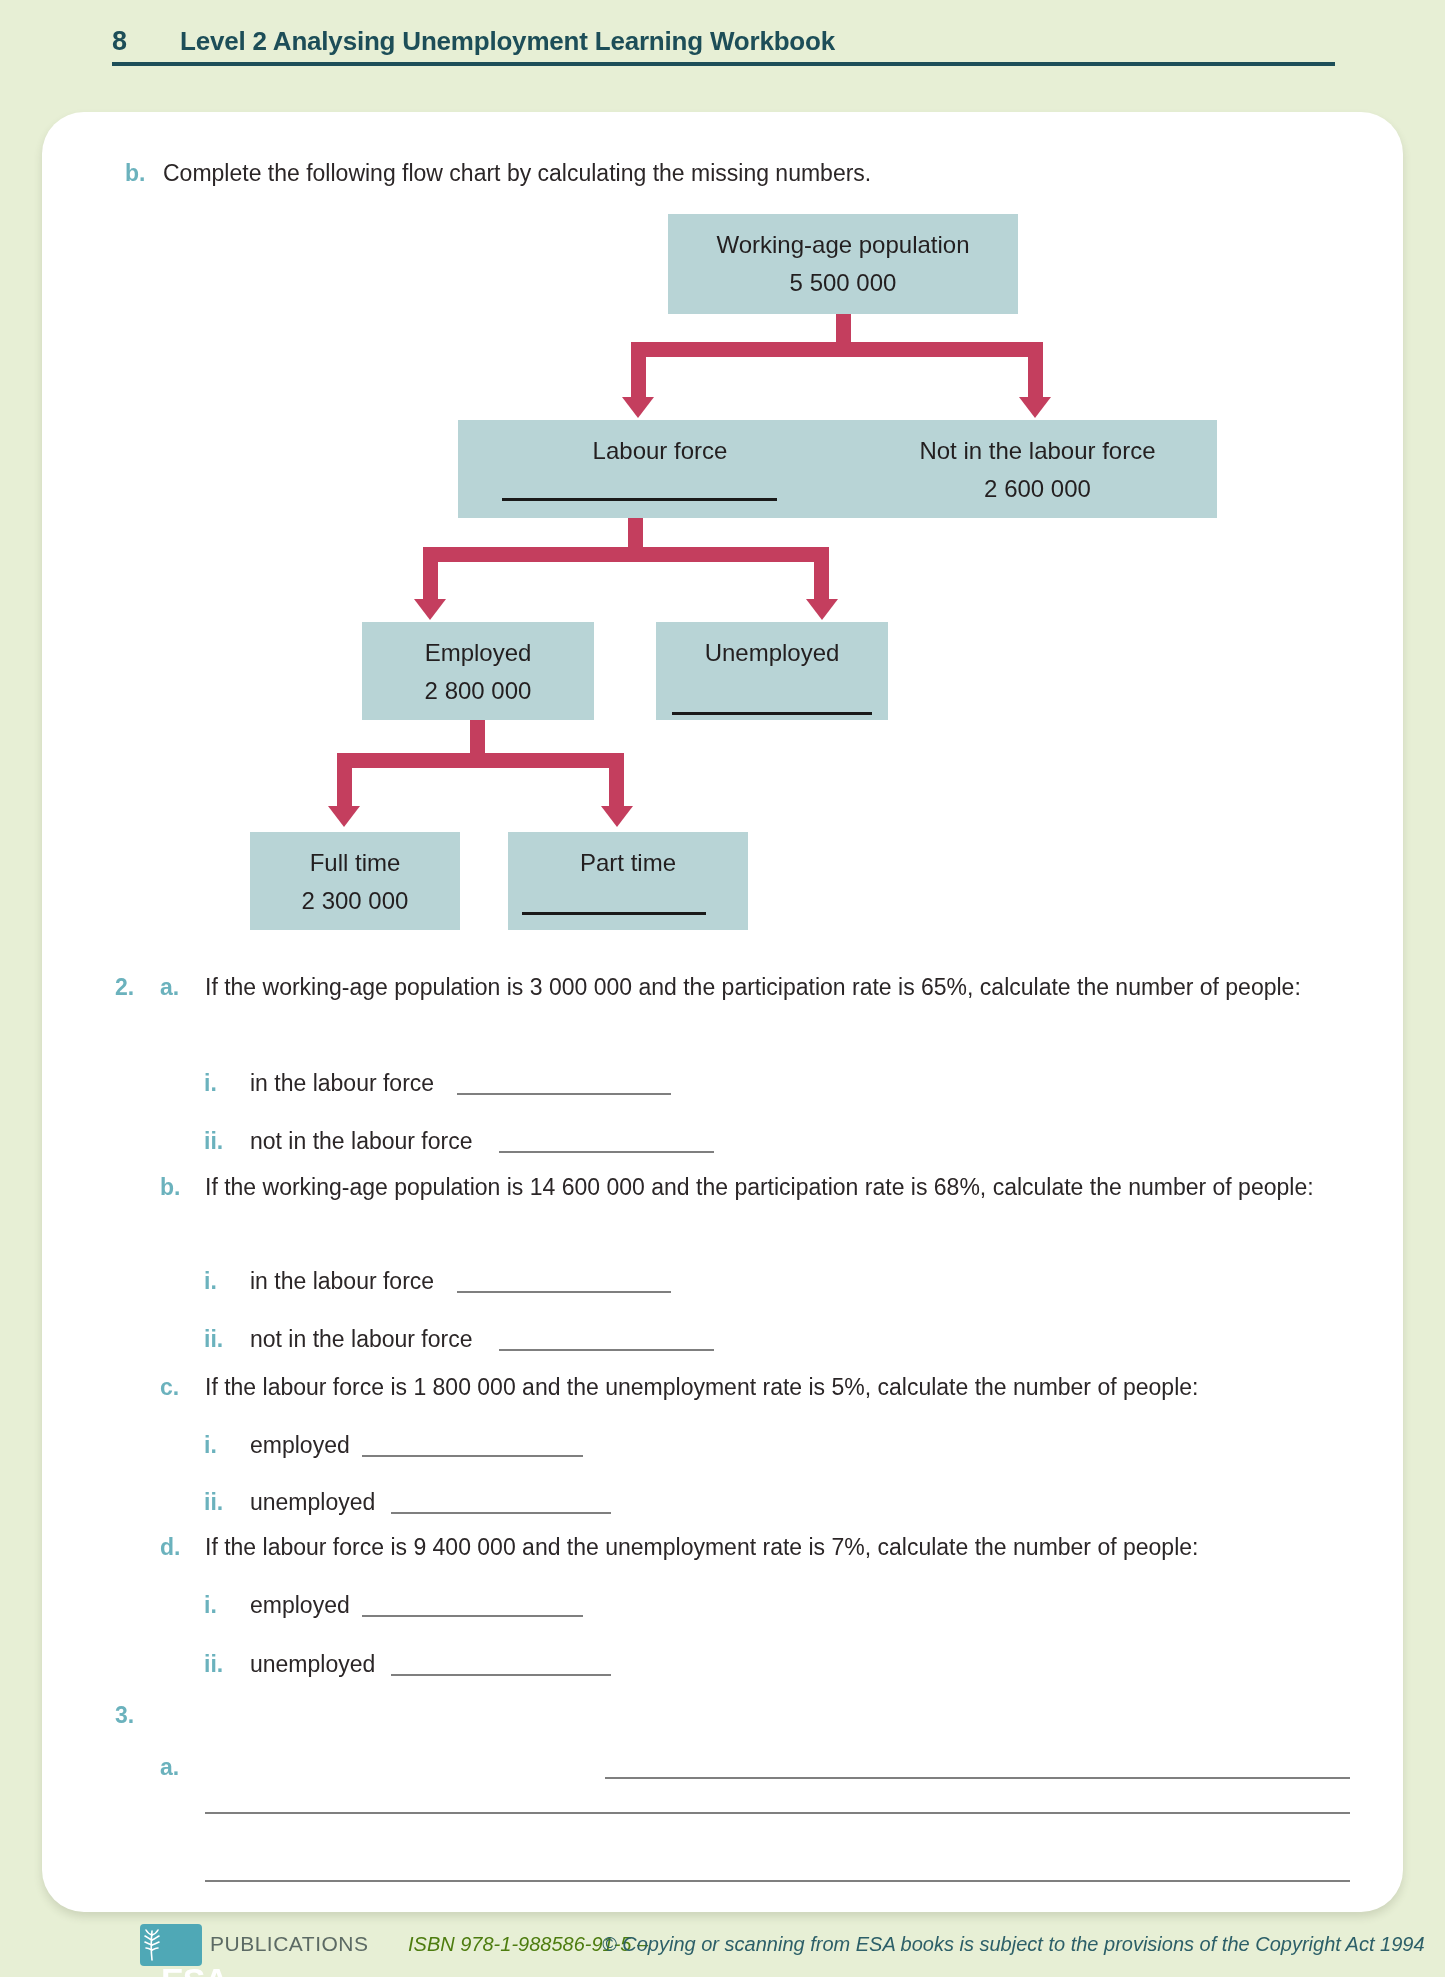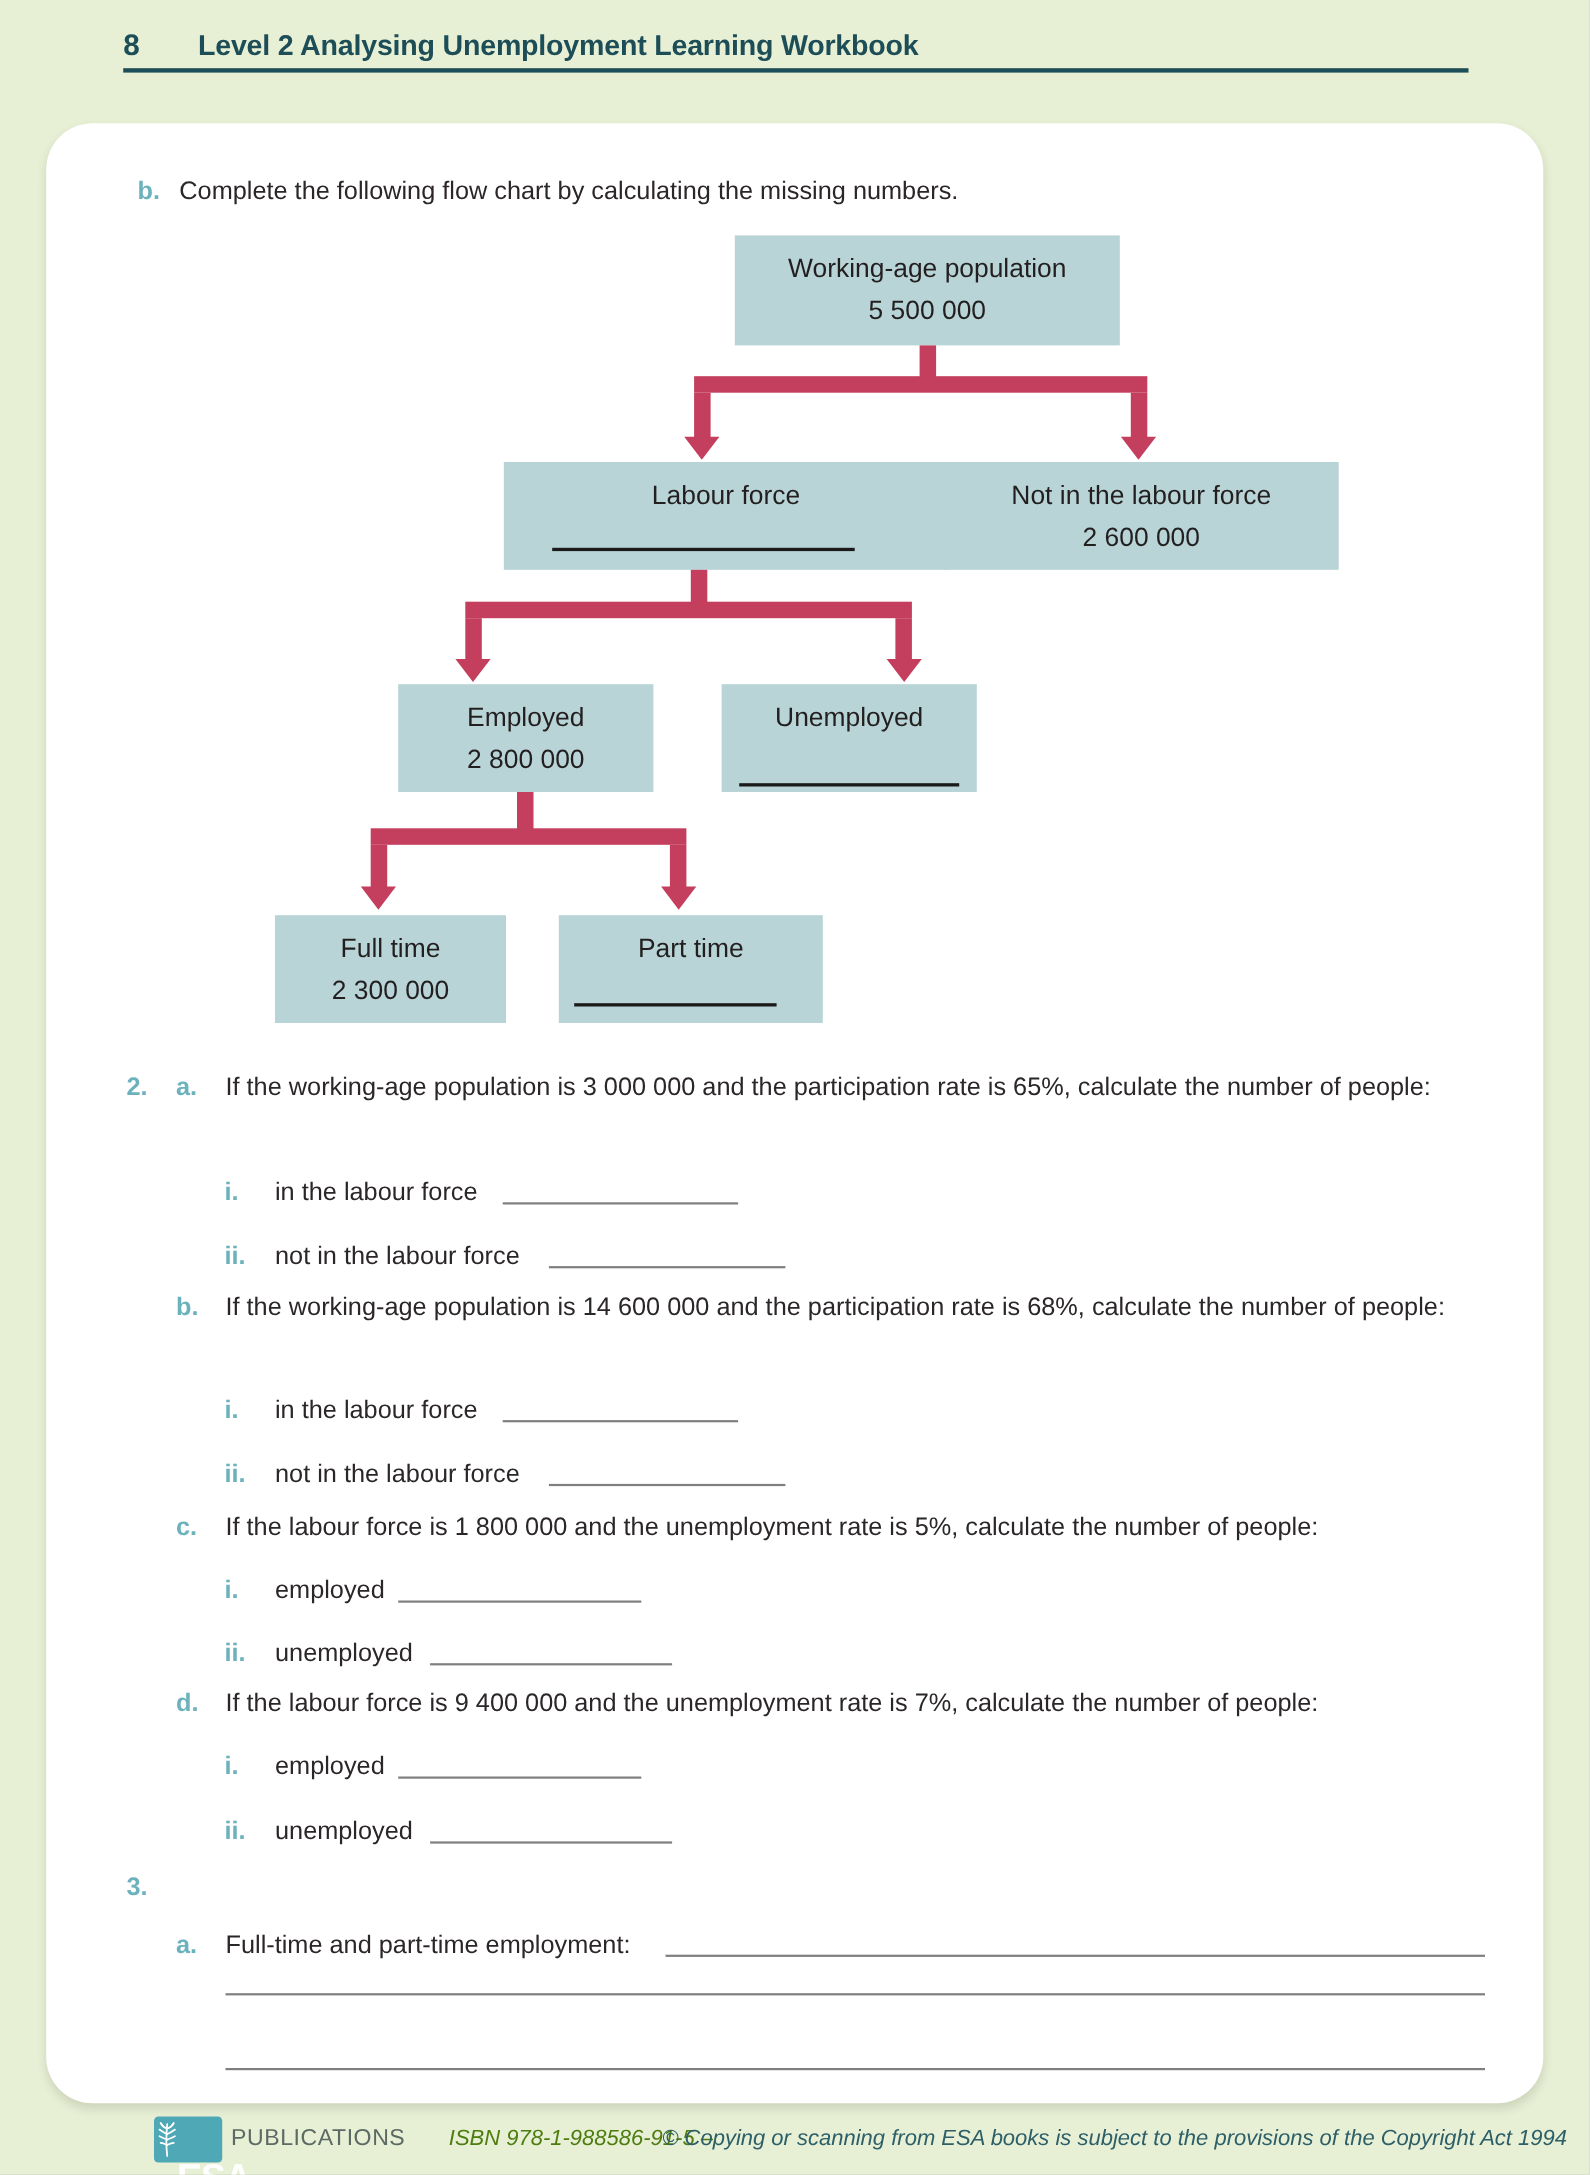--- a/index.html
+++ b/index.html
@@ -164,21 +164,20 @@
     <span class="mk" style="left:204px">ii.</span>
     <span class="ilabel">unemployed</span>
     <span class="ansline" style="left:391px;top:27px;width:220px"></span>
   </div>
 
   <div class="qrow" style="top:1698px">
     <span class="mk" style="left:115px">3.</span>
   </div>
   <div class="qrow" style="top:1750px">
     <span class="mk" style="left:160px">a.</span>
-    <div class="qbody">Full-time and part-time employment:</div>
     <span class="ansline" style="left:605px;top:27px;width:745px"></span>
   </div>
   <div class="ansline" style="left:205px;top:1812px;width:1145px"></div>
   <div class="ansline" style="left:205px;top:1880px;width:1145px"></div>
 
   <div class="logo">
     <span style="position:absolute;left:2px;top:3px">
       <svg width="20" height="36" viewBox="0 0 20 36">
         <g stroke="#ffffff" stroke-width="1.6" fill="none" stroke-linecap="round">
           <path d="M10 4 C 9 14 9 24 10 33"></path>

